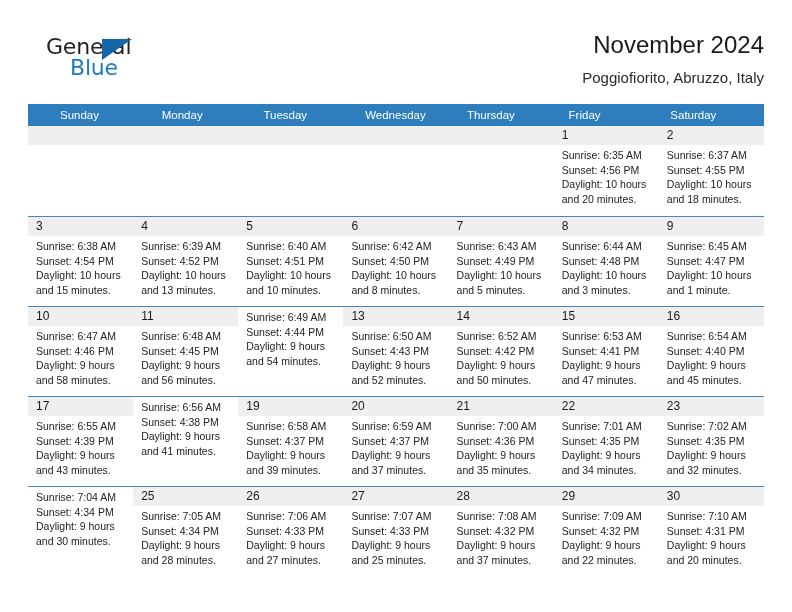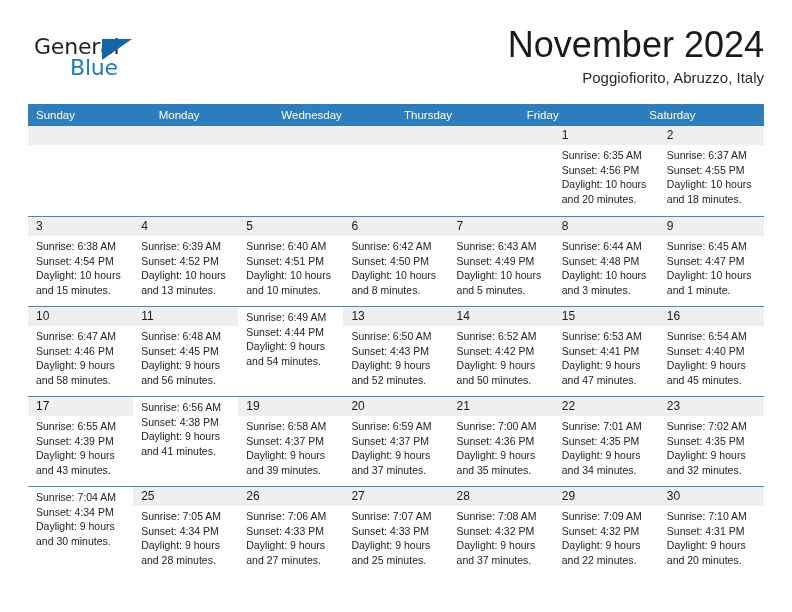--- a/index.html
+++ b/index.html
@@ -16,59 +16,60 @@
   .header {
     position: absolute;
     top: 28px; left: 28px; right: 28px;
     height: 66px;
   }
   .logo {
     position: absolute; left: 6px; top: 6px;
     width: 180px; height: 56px;
   }
   .logo-general {
-    position: absolute; left: 0; top: 0;
+    position: absolute; left: 12px; top: 0;
     font-size: 22px; color: #231f20; letter-spacing: -0.2px;
     font-family: "DejaVu Sans", sans-serif;
     text-align: right;
   }
   .logo-blue {
     position: absolute; left: 36px; top: 21px;
     font-size: 22px; color: #1f7bc1; letter-spacing: -0.2px;
     font-family: "DejaVu Sans", sans-serif;
   }
   .logo-tri {
     position: absolute; left: 68px; top: 5px;
     width: 0; height: 0;
     border-left: 30px solid #1565a8;
     border-bottom: 21px solid transparent;
   }
 
   .title-wrap {
     position: absolute; right: 0; top: 0; text-align: right;
   }
   .cal-title {
-    font-size: 36px; color: #1a1a1a; font-weight: normal;
+    font-size: 24px; color: #1a1a1a; font-weight: normal;
     line-height: 34px; white-space: nowrap; margin-left: 21px;
   }
   .cal-subtitle {
     font-size: 15px; color: #2b2b2b; font-weight: normal;
     line-height: 22px; margin-top: 5px; white-space: nowrap;
   }
 
   
   .calendar {
     position: absolute;
     left: 28px; top: 104px;
     width: 736px;
   }
   .weekdays {
     display: flex;
     background: #2e7ebd;
     height: 22px;
+    padding-left: 24px;
   }
   .weekday {
     flex: 1 1 0;
     color: #ffffff;
     font-size: 11.5px;
     line-height: 22px;
     padding-left: 8px;
     white-space: nowrap;
     overflow: hidden;
   }
@@ -122,20 +123,21 @@
       <div class="cal-title">November 2024</div>
       <div class="cal-subtitle">Poggiofiorito, Abruzzo, Italy</div>
     </div>
 
   </div>
 
   <div class="calendar">
     <div class="weekdays">
         <div class="weekday">Sunday</div>
         <div class="weekday">Monday</div>
+        <div class="weekday">Tuesday</div>
         <div class="weekday">Wednesday</div>
         <div class="weekday">Thursday</div>
         <div class="weekday">Friday</div>
         <div class="weekday">Saturday</div>
       </div>
     <div id="weeks-container">
         <div class="week first">
           <div class="daycell empty">
             <div class="date-band"></div>
             <div class="cell-body"></div>

